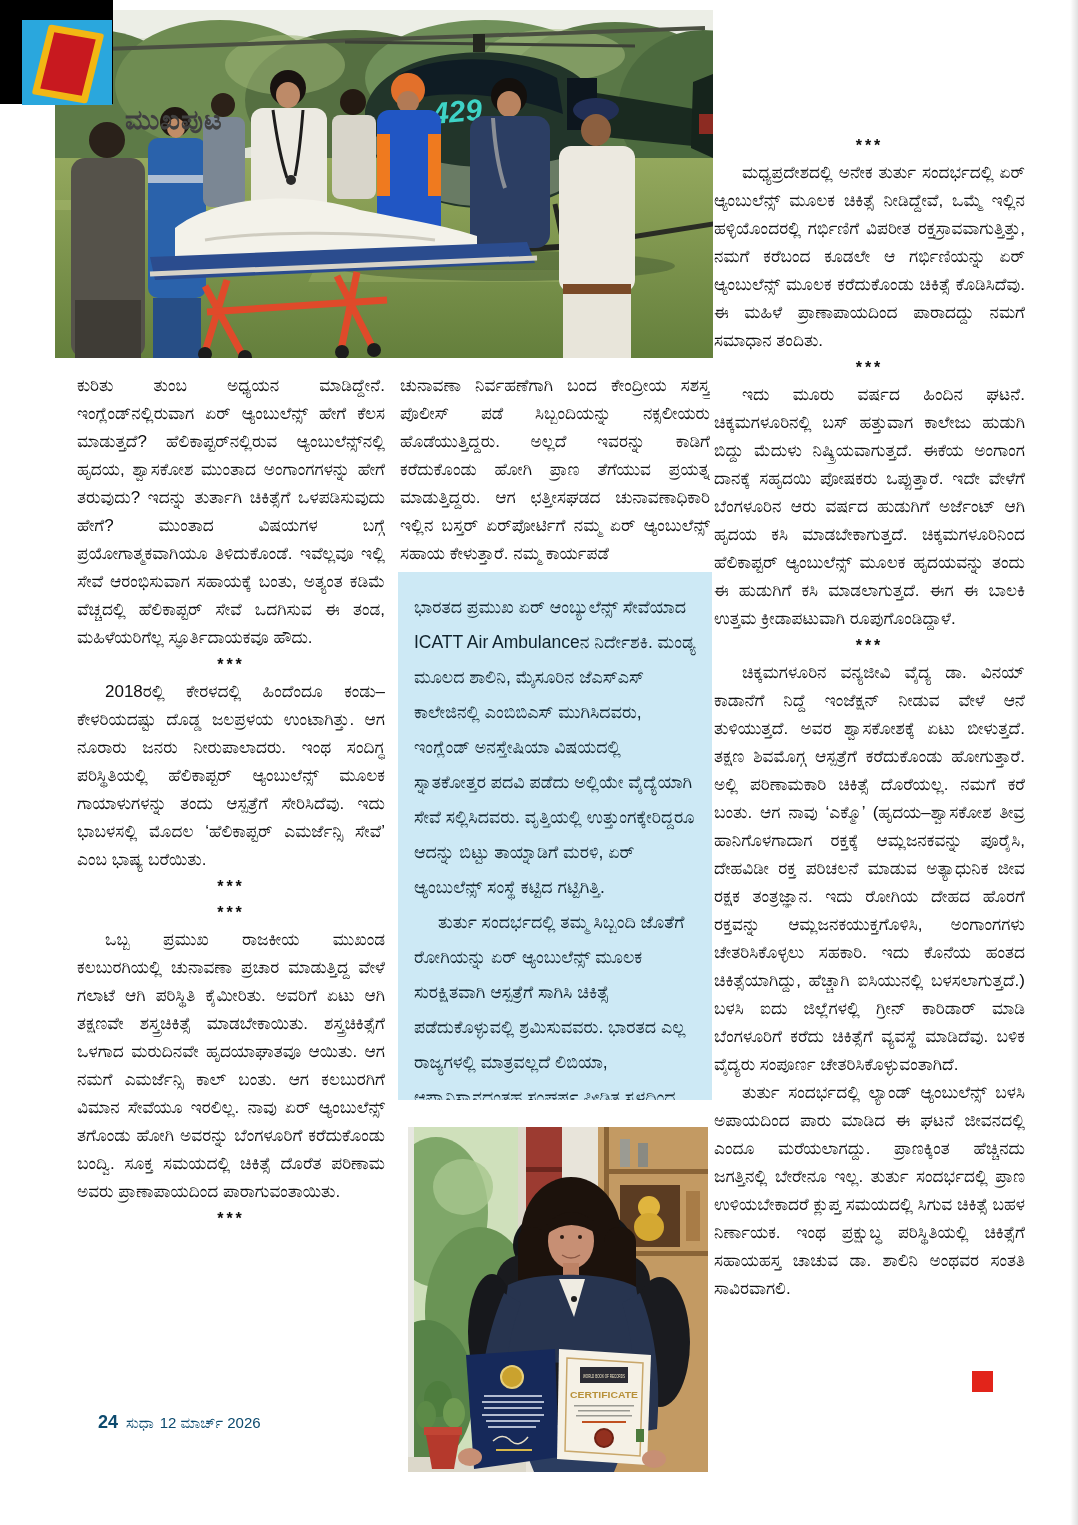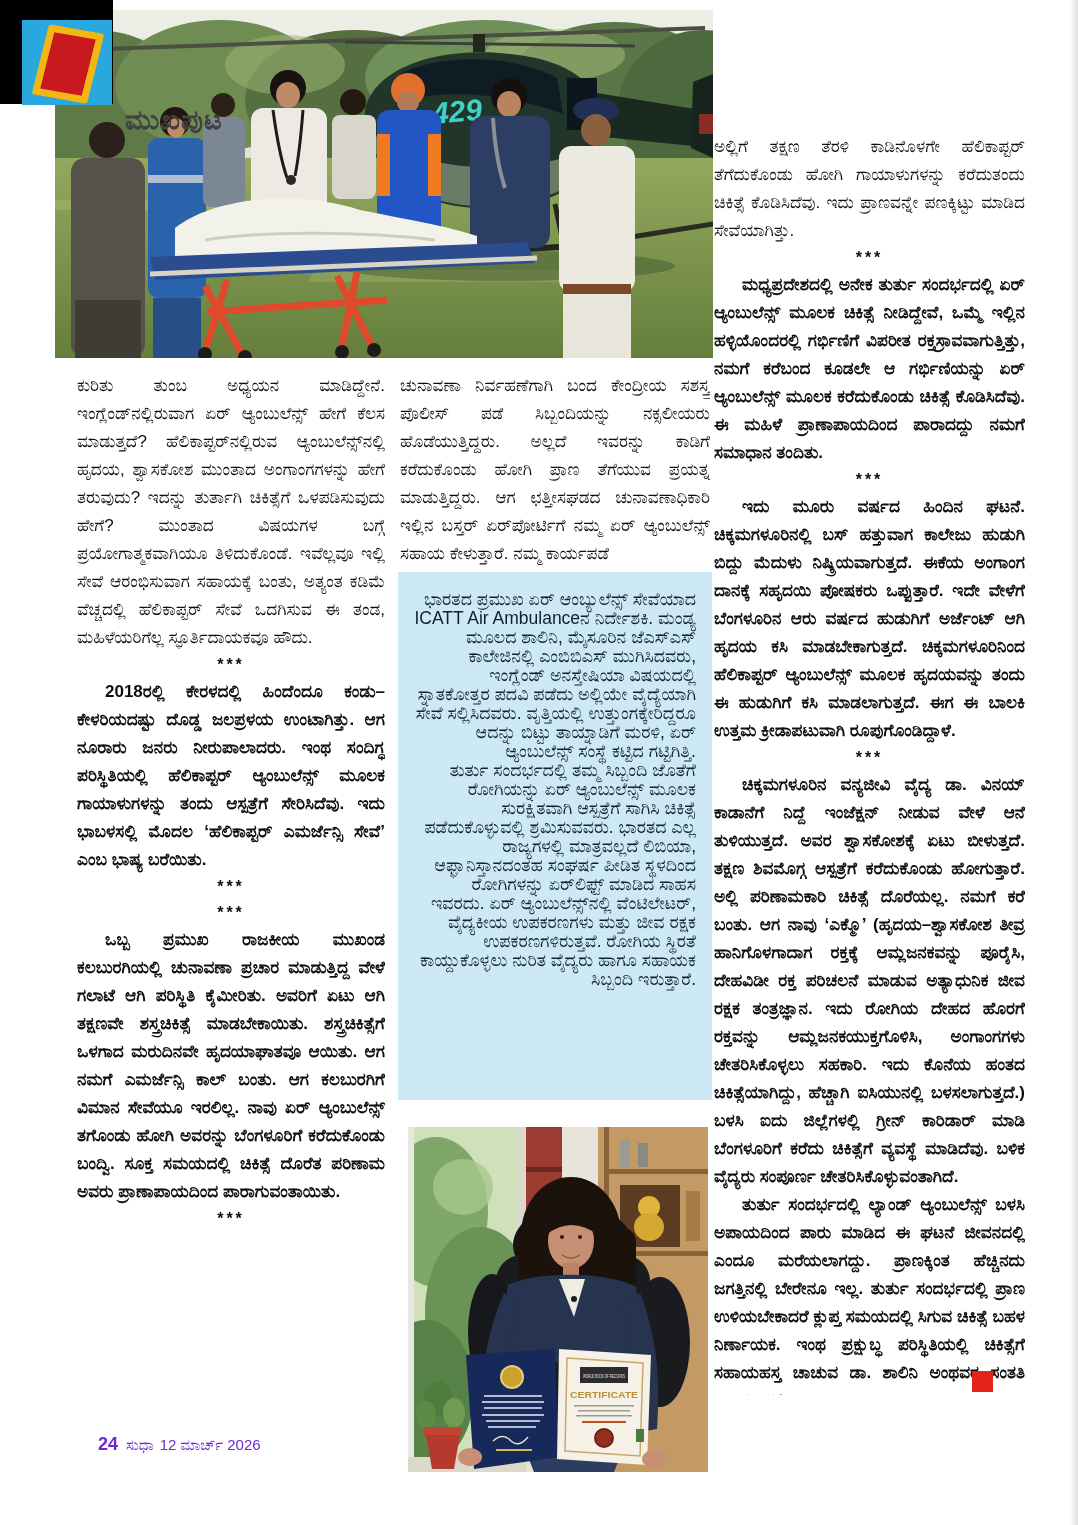--- a/index.html
+++ b/index.html
@@ -14,36 +14,36 @@
   .top-photo{position:absolute;left:55px;top:10px;width:658px;height:348px;overflow:hidden;}
   
   .logo-black{position:absolute;left:0;top:0;width:113px;height:104px;background:#000;}
   .logo-blue{position:absolute;left:22px;top:20px;width:90px;height:85px;background:#2aa7dd;}
   .logo-book{position:absolute;left:18px;top:8px;width:42px;height:58px;background:#c8191f;
     border:7px solid #f2b714;border-radius:3px;transform:rotate(14deg) skewY(-4deg);}
   .section-title{position:absolute;left:125px;top:88px;font-size:27px;font-weight:700;color:#404040;letter-spacing:1px;margin-top:17px;}
   
   .col{position:absolute;text-align:justify;font-size:17px;line-height:28px;color:#0e0e0e;overflow:hidden;}
   .col p{margin:0;}
-  .col p.indent{text-indent:28px;font-weight:bold;}
+  .col p.indent{text-indent:28px;}
   .col1{left:77px;top:372px;width:308px;height:1036px;}
   .col2{left:400px;top:372px;width:310px;height:194px;}
   .col3{left:714px;top:133px;width:311px;height:1262px;}
   .sep{text-align:center;font-weight:bold;font-size:16px;letter-spacing:3px;line-height:26px;text-indent:0;}
   
   .infobox{position:absolute;left:398px;top:572px;width:314px;height:528px;
     background:#cde9f5;box-sizing:border-box;padding:18px 16px;
-    font-size:17.5px;line-height:19px;color:#10222c;overflow:hidden;text-align:right;}
+    font-size:17.5px;line-height:35px;color:#10222c;overflow:hidden;text-align:left;}
   .infobox p{margin:0;}
   .infobox p.indent{text-indent:24px;}
   
   .bottom-photo{position:absolute;left:408px;top:1127px;width:358px;height:345px;overflow:hidden;}
   
   .endmark{position:absolute;left:972px;top:1371px;width:21px;height:21px;background:#e2241a;}
-  .footer{position:absolute;left:98px;top:1412px;font-size:15px;color:#6d28d9;margin-top:22px;}
+  .footer{position:absolute;left:98px;top:1412px;font-size:15px;color:#0c4a6e;}
   .footer .pg{font-weight:bold;font-size:18px;margin-right:8px;}
   .footer .mag{margin-right:6px;}
 </style>
 </head>
 <body>
 
 <div class="page">
 
   <div class="top-photo">
     <svg width="658" height="348" viewBox="0 0 658 348">
@@ -283,21 +283,20 @@
         <ellipse cx="30" cy="272" rx="14" ry="18" fill="#4e7d3e"></ellipse>
         <ellipse cx="46" cy="286" rx="11" ry="15" fill="#6f9b52"></ellipse>
         <ellipse cx="18" cy="288" rx="10" ry="14" fill="#5c8a47"></ellipse>
         <rect x="16" y="300" width="38" height="8" fill="#c24534"></rect>
         <polygon points="18,308 52,308 46,342 24,342" fill="#b5392c"></polygon>
       </g>
     </svg>
   </div>
 
   <div class="col col3">
-    <p>ಅಲ್ಲಿಗೆ ತಕ್ಷಣ ತೆರಳಿ ಕಾಡಿನೊಳಗೇ ಹೆಲಿಕಾಪ್ಟರ್ ತೆಗೆದುಕೊಂಡು ಹೋಗಿ ಗಾಯಾಳುಗಳನ್ನು ಕರೆದುತಂದು ಚಿಕಿತ್ಸೆ ಕೊಡಿಸಿದೆವು. ಇದು ಪ್ರಾಣವನ್ನೇ ಪಣಕ್ಕಿಟ್ಟು ಮಾಡಿದ ಸೇವೆಯಾಗಿತ್ತು.</p>
     <div class="sep">***</div>
     <p class="indent">ಮಧ್ಯಪ್ರದೇಶದಲ್ಲಿ ಅನೇಕ ತುರ್ತು ಸಂದರ್ಭದಲ್ಲಿ ಏರ್ ಆ್ಯಂಬುಲೆನ್ಸ್ ಮೂಲಕ ಚಿಕಿತ್ಸೆ ನೀಡಿದ್ದೇವೆ, ಒಮ್ಮೆ ಇಲ್ಲಿನ ಹಳ್ಳಿಯೊಂದರಲ್ಲಿ ಗರ್ಭಿಣಿಗೆ ವಿಪರೀತ ರಕ್ತಸ್ರಾವವಾಗುತ್ತಿತ್ತು, ನಮಗೆ ಕರೆಬಂದ ಕೂಡಲೇ ಆ ಗರ್ಭಿಣಿಯನ್ನು ಏರ್ ಆ್ಯಂಬುಲೆನ್ಸ್ ಮೂಲಕ ಕರೆದುಕೊಂಡು ಚಿಕಿತ್ಸೆ ಕೊಡಿಸಿದೆವು. ಈ ಮಹಿಳೆ ಪ್ರಾಣಾಪಾಯದಿಂದ ಪಾರಾದದ್ದು ನಮಗೆ ಸಮಾಧಾನ ತಂದಿತು.</p>
     <div class="sep">***</div>
     <p class="indent">ಇದು ಮೂರು ವರ್ಷದ ಹಿಂದಿನ ಘಟನೆ. ಚಿಕ್ಕಮಗಳೂರಿನಲ್ಲಿ ಬಸ್ ಹತ್ತುವಾಗ ಕಾಲೇಜು ಹುಡುಗಿ ಬಿದ್ದು ಮೆದುಳು ನಿಷ್ಕ್ರಿಯವಾಗುತ್ತದೆ. ಈಕೆಯ ಅಂಗಾಂಗ ದಾನಕ್ಕೆ ಸಹೃದಯಿ ಪೋಷಕರು ಒಪ್ಪುತ್ತಾರೆ. ಇದೇ ವೇಳೆಗೆ ಬೆಂಗಳೂರಿನ ಆರು ವರ್ಷದ ಹುಡುಗಿಗೆ ಅರ್ಜೆಂಟ್ ಆಗಿ ಹೃದಯ ಕಸಿ ಮಾಡಬೇಕಾಗುತ್ತದೆ. ಚಿಕ್ಕಮಗಳೂರಿನಿಂದ ಹೆಲಿಕಾಪ್ಟರ್ ಆ್ಯಂಬುಲೆನ್ಸ್ ಮೂಲಕ ಹೃದಯವನ್ನು ತಂದು ಈ ಹುಡುಗಿಗೆ ಕಸಿ ಮಾಡಲಾಗುತ್ತದೆ. ಈಗ ಈ ಬಾಲಕಿ ಉತ್ತಮ ಕ್ರೀಡಾಪಟುವಾಗಿ ರೂಪುಗೊಂಡಿದ್ದಾಳೆ.</p>
     <div class="sep">***</div>
     <p class="indent">ಚಿಕ್ಕಮಗಳೂರಿನ ವನ್ಯಜೀವಿ ವೈದ್ಯ ಡಾ. ವಿನಯ್ ಕಾಡಾನೆಗೆ ನಿದ್ದೆ ಇಂಜೆಕ್ಷನ್ ನೀಡುವ ವೇಳೆ ಆನೆ ತುಳಿಯುತ್ತದೆ. ಅವರ ಶ್ವಾಸಕೋಶಕ್ಕೆ ಏಟು ಬೀಳುತ್ತದೆ. ತಕ್ಷಣ ಶಿವಮೊಗ್ಗ ಆಸ್ಪತ್ರೆಗೆ ಕರೆದುಕೊಂಡು ಹೋಗುತ್ತಾರೆ. ಅಲ್ಲಿ ಪರಿಣಾಮಕಾರಿ ಚಿಕಿತ್ಸೆ ದೊರೆಯಲ್ಲ. ನಮಗೆ ಕರೆ ಬಂತು. ಆಗ ನಾವು ‘ಎಕ್ಮೊ’ (ಹೃದಯ–ಶ್ವಾಸಕೋಶ ತೀವ್ರ ಹಾನಿಗೊಳಗಾದಾಗ ರಕ್ತಕ್ಕೆ ಆಮ್ಲಜನಕವನ್ನು ಪೂರೈಸಿ, ದೇಹವಿಡೀ ರಕ್ತ ಪರಿಚಲನೆ ಮಾಡುವ ಅತ್ಯಾಧುನಿಕ ಜೀವ ರಕ್ಷಕ ತಂತ್ರಜ್ಞಾನ. ಇದು ರೋಗಿಯ ದೇಹದ ಹೊರಗೆ ರಕ್ತವನ್ನು ಆಮ್ಲಜನಕಯುಕ್ತಗೊಳಿಸಿ, ಅಂಗಾಂಗಗಳು ಚೇತರಿಸಿಕೊಳ್ಳಲು ಸಹಕಾರಿ. ಇದು ಕೊನೆಯ ಹಂತದ ಚಿಕಿತ್ಸೆಯಾಗಿದ್ದು, ಹೆಚ್ಚಾಗಿ ಐಸಿಯುನಲ್ಲಿ ಬಳಸಲಾಗುತ್ತದೆ.) ಬಳಸಿ ಐದು ಜಿಲ್ಲೆಗಳಲ್ಲಿ ಗ್ರೀನ್ ಕಾರಿಡಾರ್ ಮಾಡಿ ಬೆಂಗಳೂರಿಗೆ ಕರೆದು ಚಿಕಿತ್ಸೆಗೆ ವ್ಯವಸ್ಥೆ ಮಾಡಿದೆವು. ಬಳಿಕ ವೈದ್ಯರು ಸಂಪೂರ್ಣ ಚೇತರಿಸಿಕೊಳ್ಳುವಂತಾಗಿದೆ.</p>
     <p class="indent">ತುರ್ತು ಸಂದರ್ಭದಲ್ಲಿ ಲ್ಯಾಂಡ್ ಆ್ಯಂಬುಲೆನ್ಸ್ ಬಳಸಿ ಅಪಾಯದಿಂದ ಪಾರು ಮಾಡಿದ ಈ ಘಟನೆ ಜೀವನದಲ್ಲಿ ಎಂದೂ ಮರೆಯಲಾಗದ್ದು. ಪ್ರಾಣಕ್ಕಿಂತ ಹೆಚ್ಚಿನದು ಜಗತ್ತಿನಲ್ಲಿ ಬೇರೇನೂ ಇಲ್ಲ. ತುರ್ತು ಸಂದರ್ಭದಲ್ಲಿ ಪ್ರಾಣ ಉಳಿಯಬೇಕಾದರೆ ಕ್ಲುಪ್ತ ಸಮಯದಲ್ಲಿ ಸಿಗುವ ಚಿಕಿತ್ಸೆ ಬಹಳ ನಿರ್ಣಾಯಕ. ಇಂಥ ಪ್ರಕ್ಷುಬ್ಧ ಪರಿಸ್ಥಿತಿಯಲ್ಲಿ ಚಿಕಿತ್ಸೆಗೆ ಸಹಾಯಹಸ್ತ ಚಾಚುವ ಡಾ. ಶಾಲಿನಿ ಅಂಥವರ ಸಂತತಿ ಸಾವಿರವಾಗಲಿ.</p>
   </div>
 
   <div class="endmark"></div>

